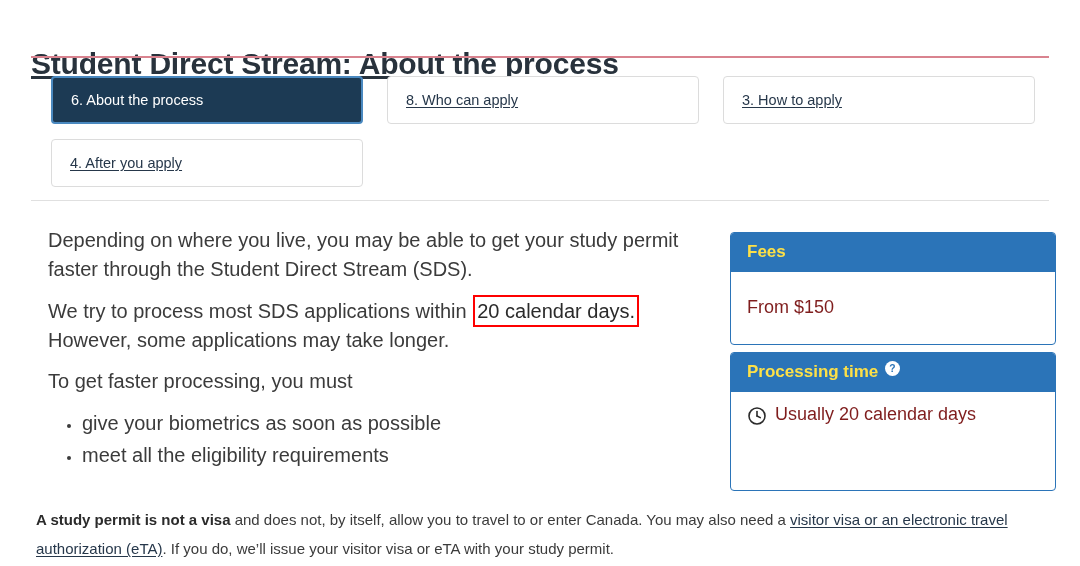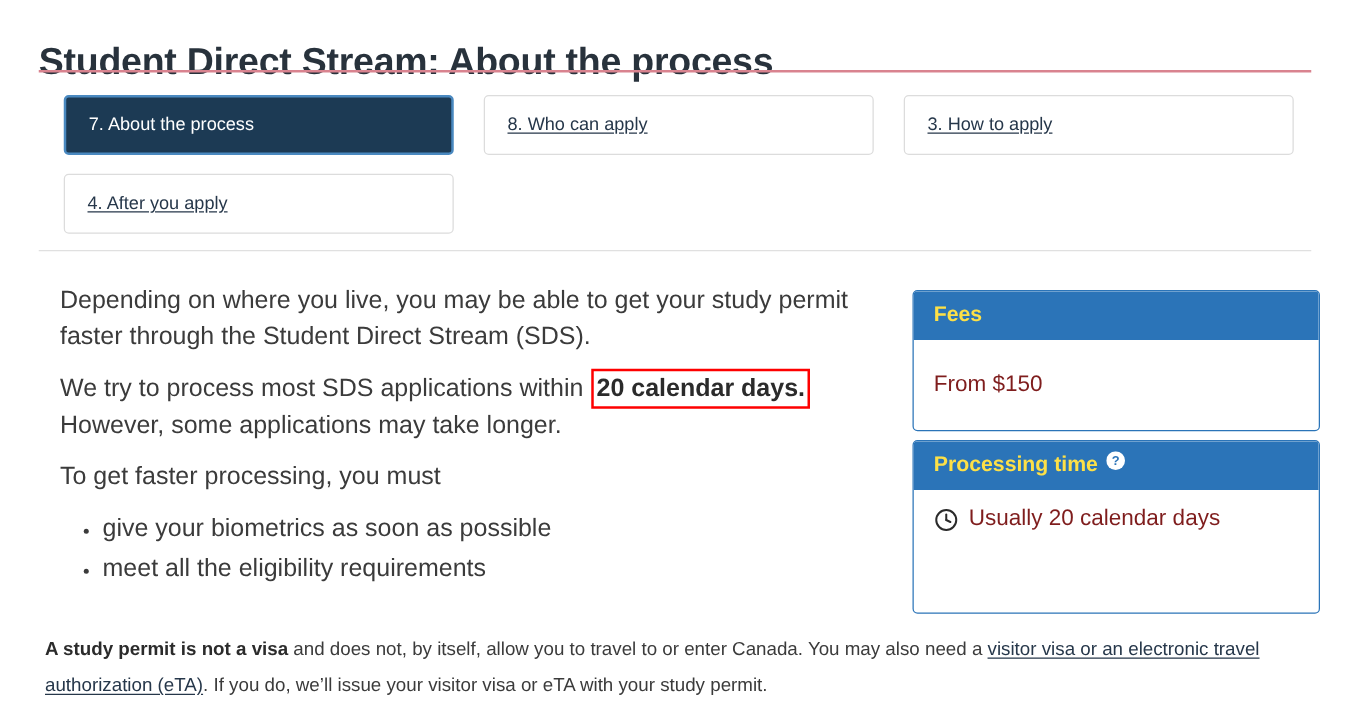--- a/index.html
+++ b/index.html
@@ -20,27 +20,28 @@
     position: relative;
     width: 1080px;
     height: 566px;
     box-sizing: border-box;
   }
 
   
   .page-title {
     position: absolute;
     left: 31px;
-    top: 12px;
+    top: 26px;
     font-size: 30px;
     line-height: 36px;
     font-weight: bold;
     color: #28323c;
     letter-spacing: -0.2px;
     white-space: nowrap;
+    text-decoration: underline;
   }
   .title-rule {
     position: absolute;
     left: 31px;
     top: 56px;
     width: 1018px;
     height: 2px;
     background: #d9838f;
   }
 
@@ -102,21 +103,21 @@
     line-height: 29px;
     color: #3b3b3b;
   }
   .body-col p {
     margin: 0 0 13px 0;
   }
   .body-col p.tight {
     margin-bottom: 12px;
   }
   .hl-red {
-    font-weight: bold;
+    font-weight: normal;
     color: #2b2b2b;
     border: 2px solid #fe0000;
     padding: 3px 2px;
     margin: 0 1px;
     line-height: 20px;
   }
   .body-col ul {
     margin: 4px 0 14px 0;
     padding-left: 34px;
     list-style: disc;
@@ -202,21 +203,21 @@
 <body>
 
 <div class="page">
 
   <h1 class="page-title">Student Direct Stream: About the process</h1>
   <div class="title-rule"></div>
 
   <div class="tabs">
 
     <div class="tile active">
-      <span class="tile-label">7. About the process</span>
+      <span class="tile-label">6. About the process</span>
     </div>
 
     <div class="tile">
       <span class="tile-label">8. Who can apply</span>
     </div>
 
     <div class="tile">
       <span class="tile-label">3. How to apply</span>
     </div>
 

